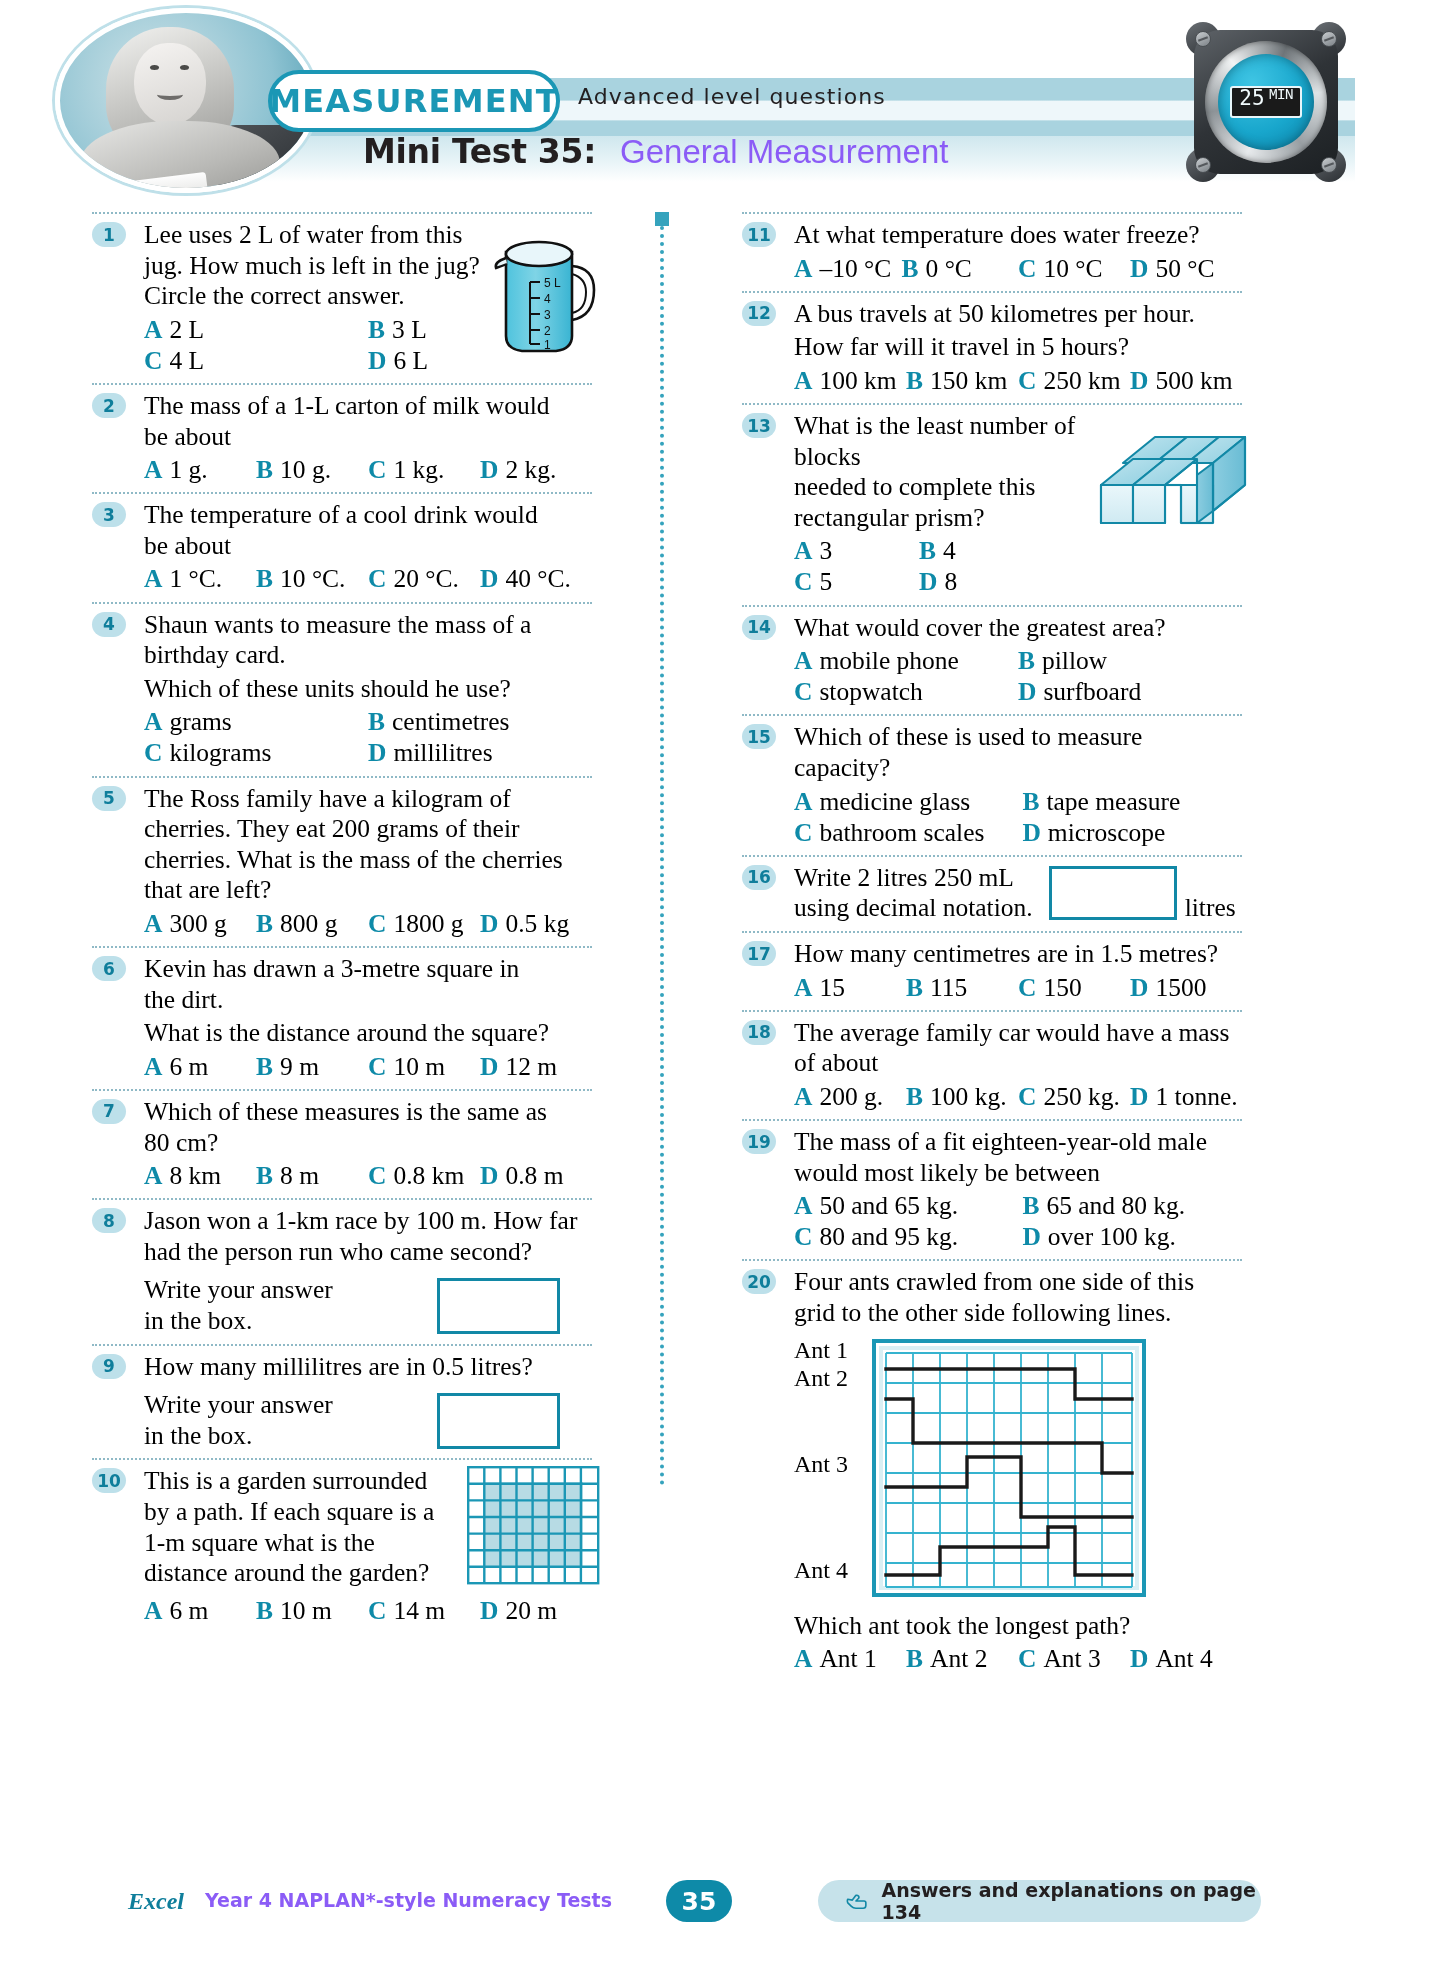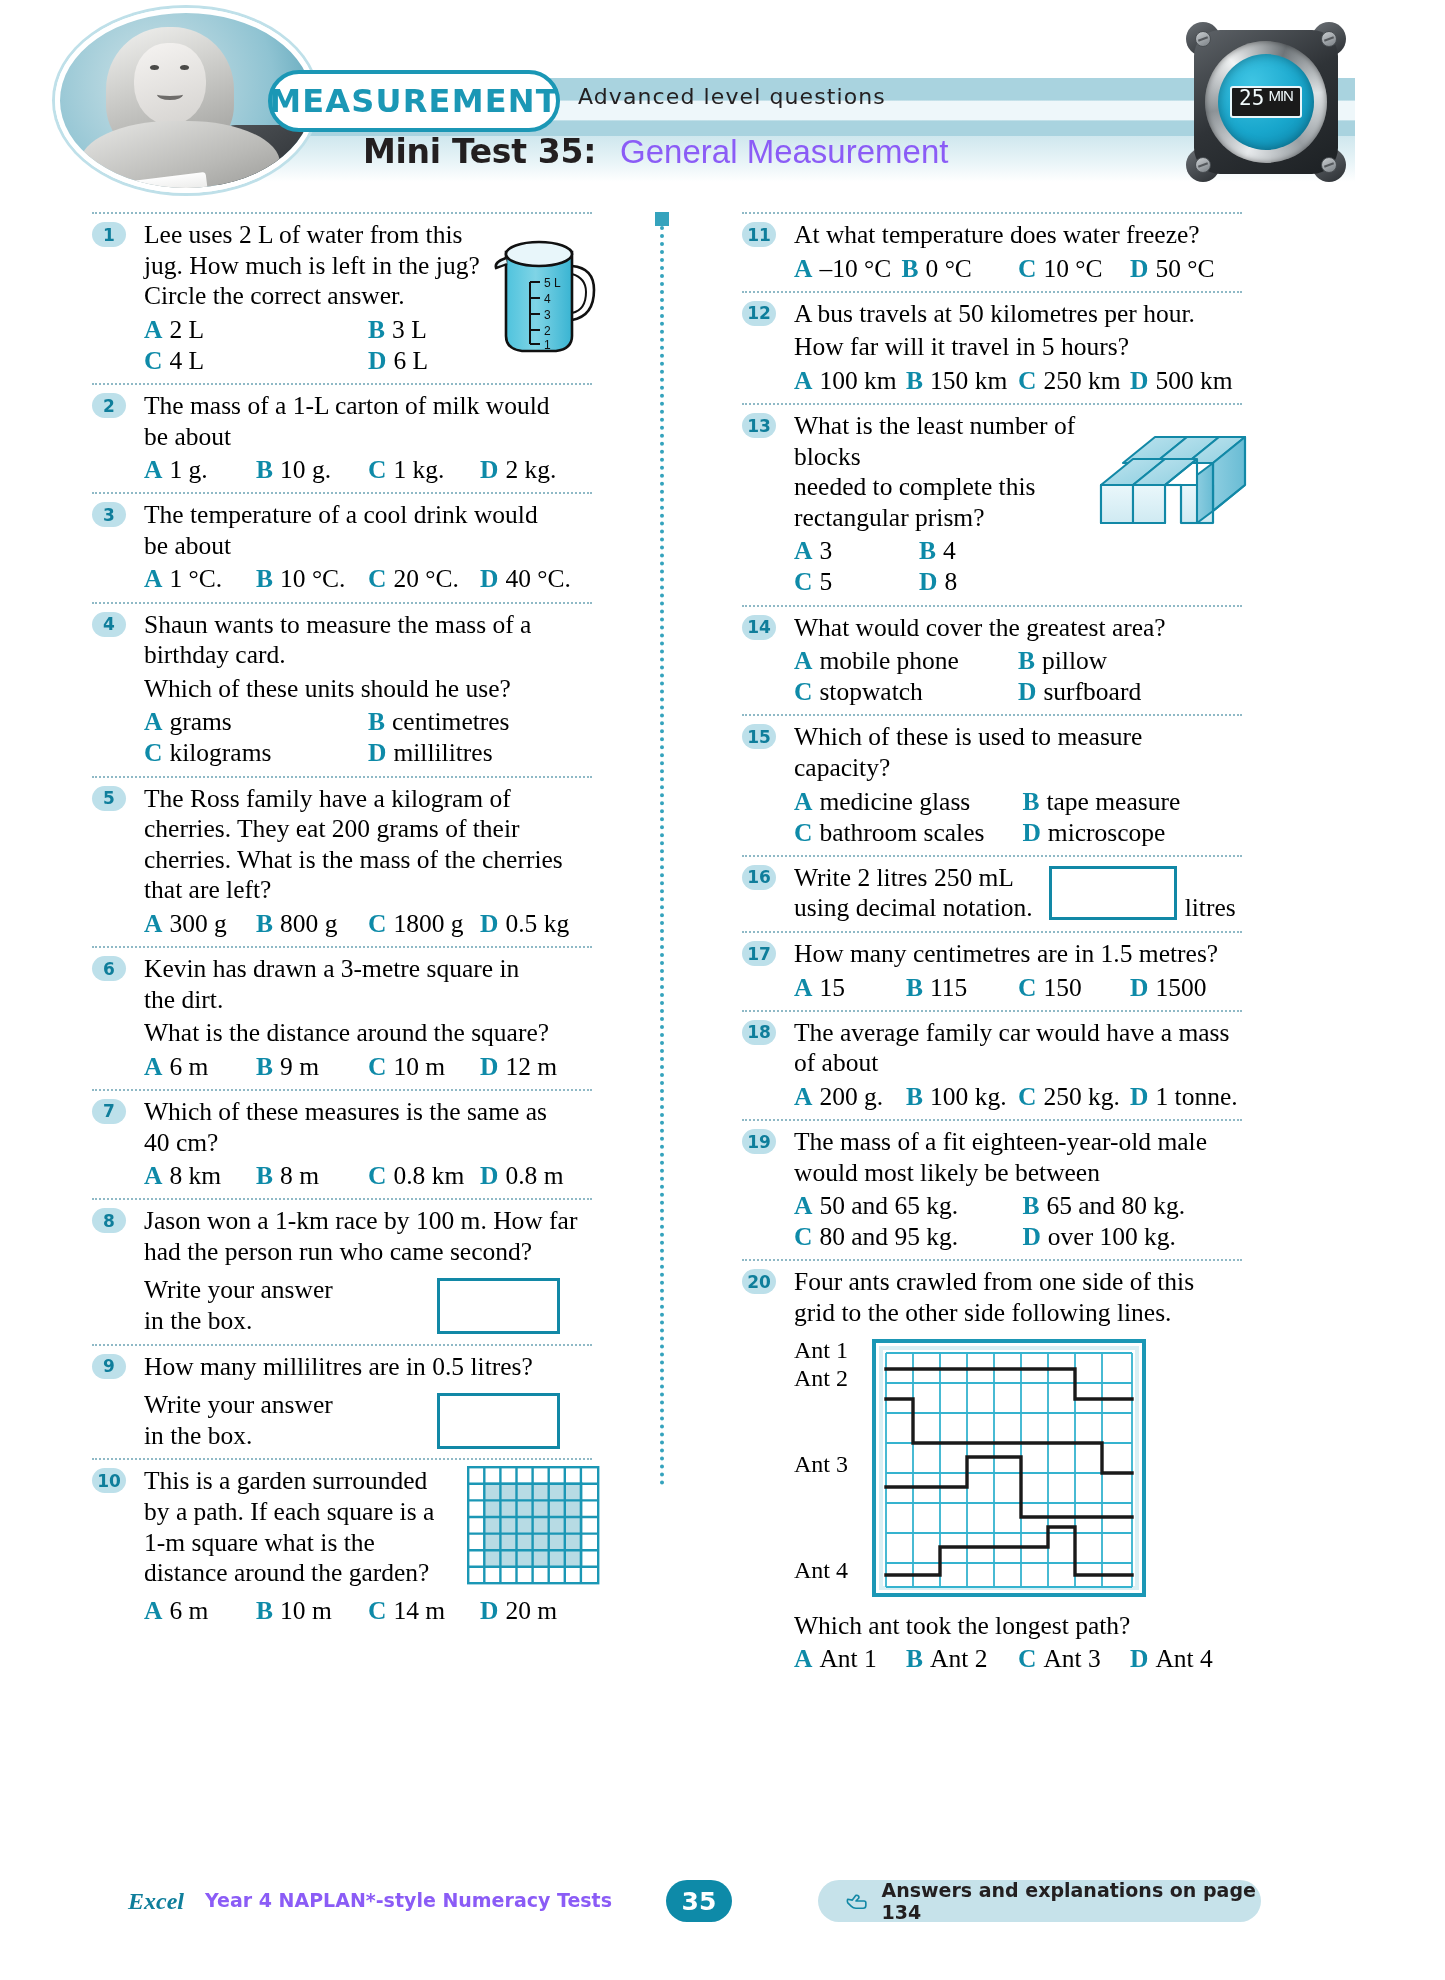--- a/index.html
+++ b/index.html
@@ -130,21 +130,21 @@
   .timer .lcd {
     width:72px; height:32px; background:#1a1a1a;
     border:2px solid #e8f6fa; border-radius:3px;
     display:flex; justify-content:center; gap:4px;
   }
   .timer .lcd .num {
     font-family:"DejaVu Sans Mono", monospace; font-size:21px; color:#f2fbfd;
     letter-spacing:0px; line-height:1;
   }
   .timer .lcd .unit {
-    font-family:Liberation Sans, sans-serif; font-size:15px; color:#f2fbfd;
+    font-family:Liberation Mono, monospace; font-size:15px; color:#f2fbfd;
     line-height:1; letter-spacing:-1px;
   }
 
   
   .col { position:absolute; top:212px; }
   .col-left  { left:92px;  width:500px; }
   .col-right { left:742px; width:500px; }
 
   .vdiv {
     position:absolute; left:660px; top:218px; height:1268px;
@@ -479,21 +479,21 @@
             </span>
         </div>
       </div>
     </div>
   </div>
 
   <div class="q">
     <div class="qnum">7</div>
     <div class="qbody">
       <div class="qtext">Which of these measures is the same as</div>
-      <div class="qtext">40 cm?</div>
+      <div class="qtext">80 cm?</div>
       <div class="opts g4">
         <div class="optrow">
           <span class="opt">
               <span class="L">A</span>
               <span class="T">8 km</span>
             </span>
           <span class="opt">
               <span class="L">B</span>
               <span class="T">8 m</span>
             </span>

